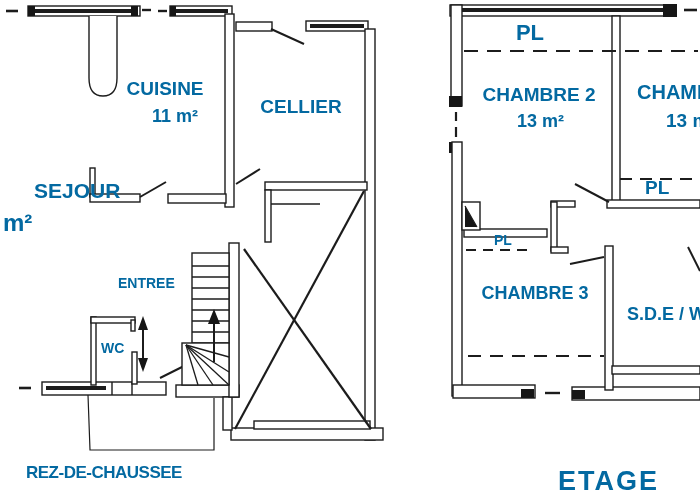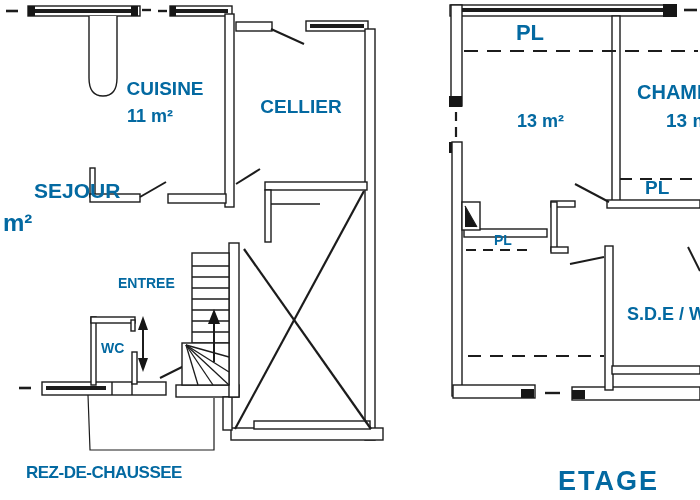--- a/index.html
+++ b/index.html
@@ -154,43 +154,45 @@
   </g>
 
   <g>
     <line class="ln" x1="575" y1="184" x2="609" y2="202" stroke-width="2"></line>
     <line class="ln" x1="570" y1="264" x2="604" y2="257" stroke-width="2"></line>
     <line class="ln" x1="688" y1="247" x2="700" y2="271" stroke-width="2"></line>
   </g>
 </svg>
 
 <div class="lbl ctr" style="left:100px;top:79px;width:130px;font-size:19px;">CUISINE</div>
-<div class="lbl ctr" style="left:95px;top:107px;width:110px;font-size:18px;">11 m²</div>
+<div class="lbl ctr" style="left:120px;top:107px;width:110px;font-size:18px;">11 m²</div>
 
 <div class="lbl ctr" style="left:246px;top:97px;width:110px;font-size:19px;"></div>
 <div class="lbl ctr" style="left:246px;top:97px;width:110px;font-size:19px;">CELLIER</div>
 
 <div class="lbl" style="left:2px;top:180px;font-size:21px;margin-left:32px;">SEJOUR</div>
 <div class="lbl" style="left:3px;top:210px;font-size:24px;">m²</div>
 
 <div class="lbl" style="left:118px;top:276px;font-size:14px;">ENTREE</div>
 
 <div class="lbl" style="left:101px;top:341px;font-size:14px;">WC</div>
 
 <div class="lbl" style="left:26px;top:464px;font-size:17px;letter-spacing:-0.5px;">REZ-DE-CHAUSSEE</div>
 
 <div class="lbl ctr" style="left:505px;top:21px;width:50px;font-size:22px;">PL</div>
 
+<div class="lbl ctr" style="left:470px;top:85px;width:138px;font-size:19px;">CHAMBRE 2</div>
 <div class="lbl ctr" style="left:488px;top:112px;width:105px;font-size:18px;">13 m²</div>
 
 <div class="lbl" style="left:637px;top:82px;font-size:20px;">CHAMBRE 1</div>
 <div class="lbl" style="left:666px;top:111px;font-size:19px;">13 m²</div>
 
 <div class="lbl" style="left:645px;top:178px;font-size:19px;">PL</div>
 
 <div class="lbl" style="left:494px;top:233px;font-size:14px;">PL</div>
 
+<div class="lbl ctr" style="left:470px;top:284px;width:130px;font-size:18px;">CHAMBRE 3</div>
 
 <div class="lbl" style="left:627px;top:305px;font-size:18px;">S.D.E / WC</div>
 
 <div class="lbl" style="left:558px;top:423px;font-size:27px;letter-spacing:2px;margin-top:44px;">ETAGE</div>
 
 </div>
 
 </body></html>

